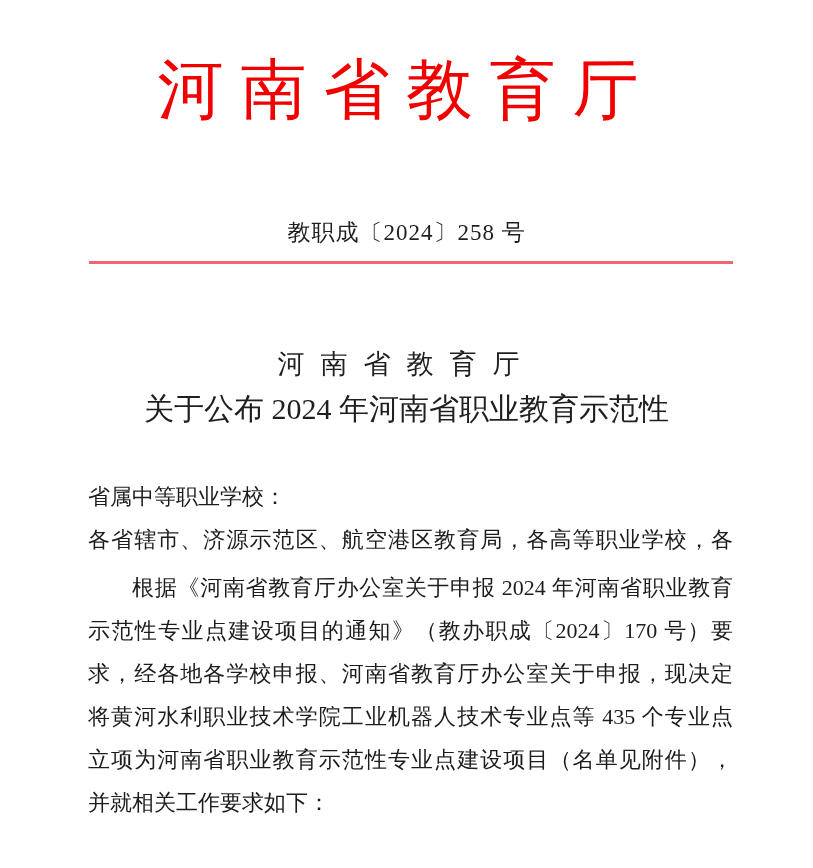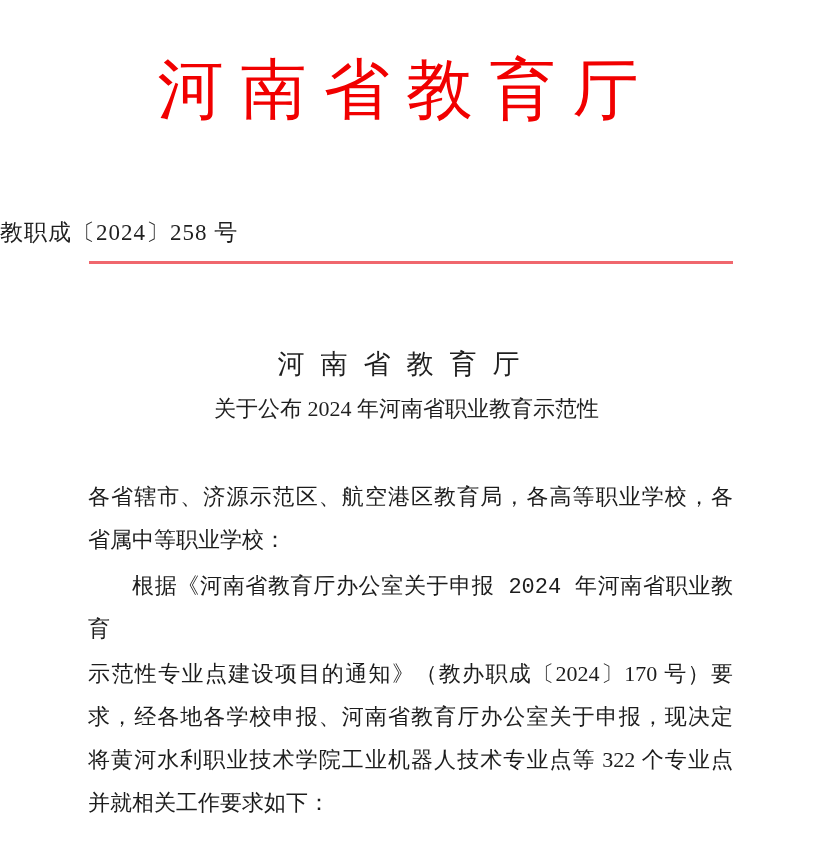--- a/index.html
+++ b/index.html
@@ -18,82 +18,84 @@
     text-align: center;
     font-size: 66px;
     line-height: 80px;
     font-weight: 500;
     color: var(--header-red, #f10000);
     letter-spacing: 17px;
     white-space: nowrap;
   }
   .doc-number {
     margin-top: 88px;
+    text-align: center;
     font-size: 23px;
     line-height: 30px;
     color: #1f1f1f;
     letter-spacing: 1px;
     white-space: nowrap;
   }
   .red-rule {
     margin: 13px 80px 0 89px;
     height: 3px;
     background: var(--rule-red, #f0676d);
   }
   
   .title-block { margin-top: 80px; text-align: center; }
   .title-line1 {
     font-size: 27px;
     line-height: 40px;
     letter-spacing: 16px;
     white-space: nowrap;
   }
   .title-line2, .title-line3 {
-    font-size: 22px;
+    font-size: 30px;
     line-height: 50px;
     white-space: nowrap;
     text-align: center;
   }
   
   .body-block {
     margin: 41px 80px 0 88px;
     font-size: 22px;
     line-height: 43px;
     color: #1c1c1c;
   }
   .body-line {
     text-align: justify;
     text-align-last: justify;
   }
   .body-line.para-end {
     text-align: left;
     text-align-last: left;
   }
-  .body-line.indent { text-indent: 44px; font-family: Liberation Mono, monospace; }
+  .body-line.indent { text-indent: 44px; }
   .body-line.para-start { margin-top: 5px; }
 </style>
 </head>
 <body>
 
 <div class="page">
 
   <header>
     <div class="agency-red">河南省教育厅</div>
     <div class="doc-number">教职成〔2024〕258 号</div>
     <div class="red-rule"></div>
   </header>
 
   <section class="title-block">
     <div class="title-line1">河南省教育厅</div>
     <div class="title-line2">关于公布 2024 年河南省职业教育示范性</div>
   </section>
 
   <section class="body-block">
+    <div class="body-line para-end">省属中等职业学校：</div>
     <div class="body-line">各省辖市、济源示范区、航空港区教育局，各高等职业学校，各</div>
-    <div class="body-line para-end">省属中等职业学校：</div>
     <div class="body-line indent para-start">根据《河南省教育厅办公室关于申报 2024 年河南省职业教育</div>
     <div class="body-line">示范性专业点建设项目的通知》（教办职成〔2024〕170 号）要</div>
     <div class="body-line">求，经各地各学校申报、河南省教育厅办公室关于申报，现决定</div>
-    <div class="body-line">将黄河水利职业技术学院工业机器人技术专业点等 322 个专业点</div>
+    <div class="body-line">将黄河水利职业技术学院工业机器人技术专业点等 435 个专业点</div>
+    <div class="body-line">立项为河南省职业教育示范性专业点建设项目（名单见附件），</div>
     <div class="body-line para-end">并就相关工作要求如下：</div>
   </section>
 
 </div>
 
 </body></html>

